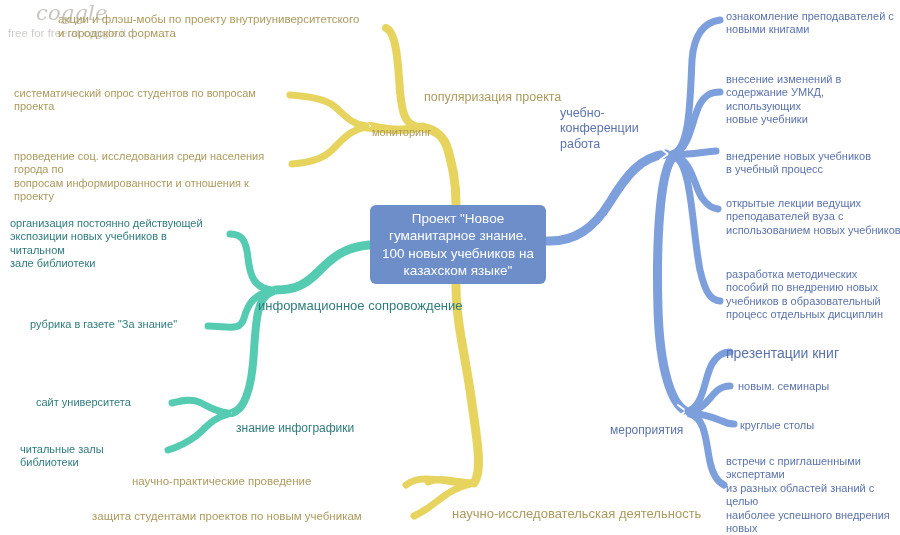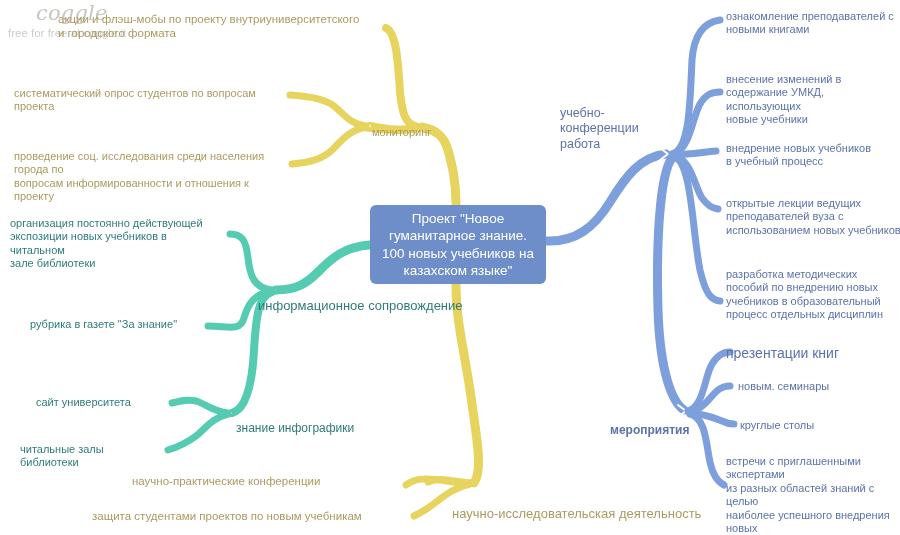--- a/index.html
+++ b/index.html
@@ -152,34 +152,35 @@
     <div class="tag">free for free at coggle.it</div>
   </div>
 
   <div id="center-node">
     <div class="ctext">Проект "Новое
 гуманитарное знание.
 100 новых учебников на
 казахском языке"</div>
   </div>
 
+  <div class="node n-yellow ta-l" style="left:424px; top:90px; width:180px; font-size:12.5px;">популяризация проекта</div>
 
   <div class="node n-yellow ta-r" style="left:58px; top:12px; width:320px; font-size:11.5px;">акции и флэш-мобы по проекту внутриуниверситетского
 и городского формата</div>
 
   <div class="node n-yellow ta-l" style="left:372px; top:126px; width:120px; font-size:11px;">мониторинг</div>
 
   <div class="node n-yellow ta-r" style="left:14px; top:87px; width:268px; font-size:11px;">систематический опрос студентов по вопросам проекта</div>
 
   <div class="node n-yellow ta-r" style="left:14px; top:150px; width:270px; font-size:11px;">проведение соц. исследования среди населения города по
 вопросам информированности и отношения к проекту</div>
 
   <div class="node n-yellow ta-l" style="left:452px; top:506px; width:300px; font-size:13px;">научно-исследовательская деятельность</div>
 
-  <div class="node n-yellow ta-r" style="left:132px; top:474px; width:272px; font-size:11.5px;">научно-практические конференции</div>
+  <div class="node n-yellow ta-r" style="left:132px; top:474px; width:272px; font-size:11.5px;">научно-практические проведение</div>
 
   <div class="node n-yellow ta-r" style="left:92px; top:509px; width:318px; font-size:11.5px;">защита студентами проектов по новым учебникам</div>
 
   <div class="node n-green ta-l" style="left:258px; top:298px; width:230px; font-size:13px;">информационное сопровождение</div>
 
   <div class="node n-green ta-r" style="left:10px; top:217px; width:214px; font-size:11px;">организация постоянно действующей
 экспозиции новых учебников в читальном
 зале библиотеки</div>
 
   <div class="node n-green ta-r" style="left:30px; top:318px; width:172px; font-size:11px;">рубрика в газете "За знание"</div>
@@ -194,33 +195,33 @@
 конференции
 работа</div>
 
   <div class="node n-blue ta-l" style="left:726px; top:10px; width:172px; font-size:11px;">ознакомление преподавателей с
 новыми книгами</div>
 
   <div class="node n-blue ta-l" style="left:726px; top:73px; width:176px; font-size:11px;">внесение изменений в
 содержание УМКД, использующих
 новые учебники</div>
 
-  <div class="node n-blue ta-l" style="left:726px; top:142px; width:170px; font-size:11px;">внедрение новых учебников
+  <div class="node n-blue ta-l" style="left:726px; top:150px; width:170px; font-size:11px;">внедрение новых учебников
 в учебный процесс</div>
 
   <div class="node n-blue ta-l" style="left:726px; top:197px; width:178px; font-size:11px;">открытые лекции ведущих
 преподавателей вуза с
 использованием новых учебников</div>
 
   <div class="node n-blue ta-l" style="left:726px; top:268px; width:176px; font-size:11px;">разработка методических
 пособий по внедрению новых
 учебников в образовательный
 процесс отдельных дисциплин</div>
 
-  <div class="node n-blue ta-l" style="left:610px; top:423px; width:120px; font-size:12px;font-weight:bold;">мероприятия</div>
+  <div class="node n-blue ta-l" style="left:610px; top:423px; width:120px; font-size:12px;">мероприятия</div>
 
   <div class="node n-blue ta-l" style="left:726px; top:345px; width:140px; font-size:14px;">презентации книг</div>
 
   <div class="node n-blue ta-l" style="left:738px; top:380px; width:140px; font-size:11px;">новым. семинары</div>
 
   <div class="node n-blue ta-l" style="left:740px; top:419px; width:140px; font-size:11px;">круглые столы</div>
 
   <div class="node n-blue ta-l" style="left:726px; top:455px; width:178px; font-size:11px;">встречи с приглашенными экспертами
 из разных областей знаний с целью
 наиболее успешного внедрения новых

